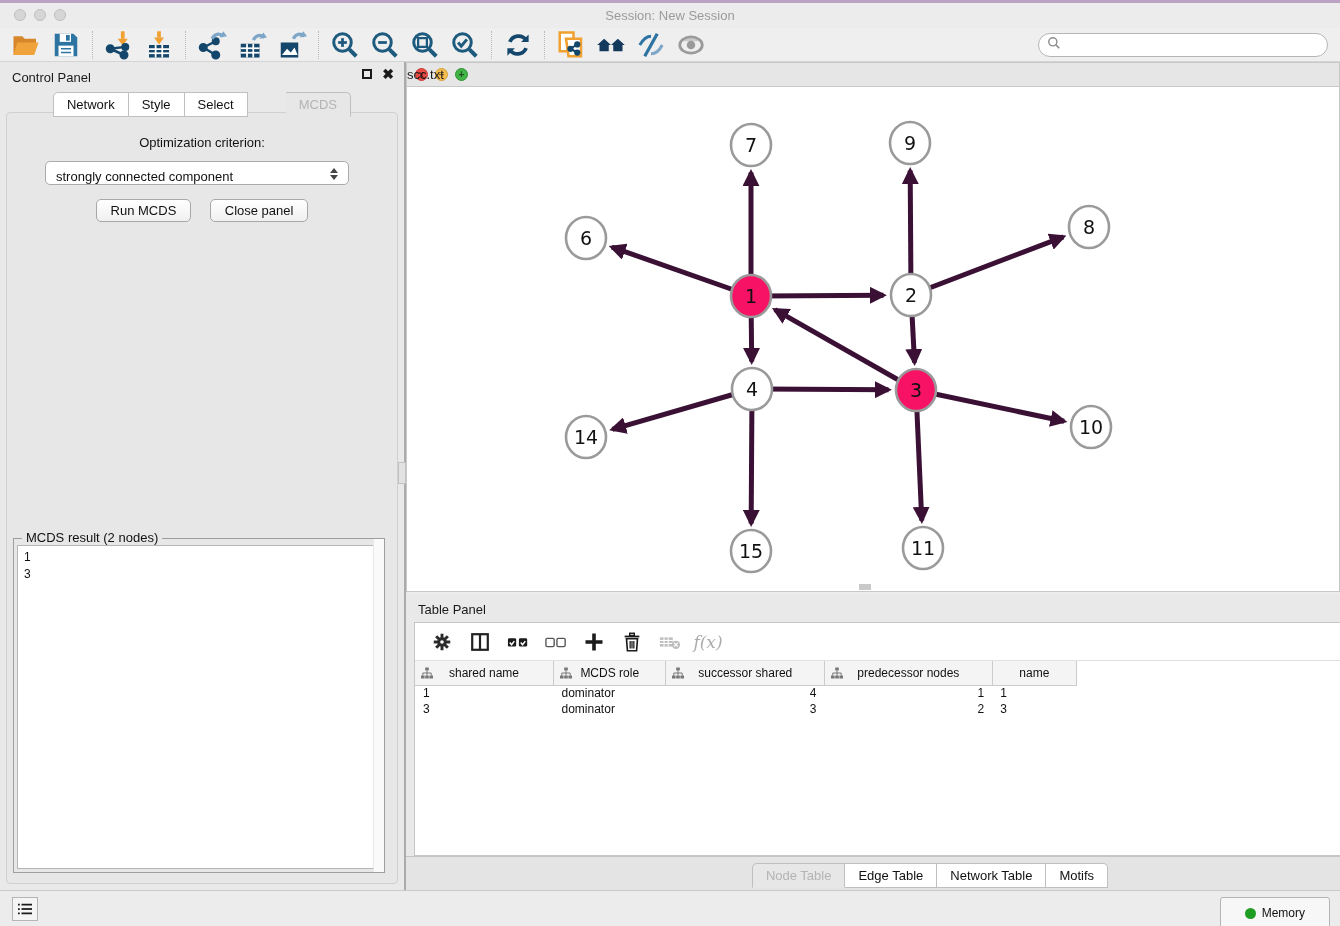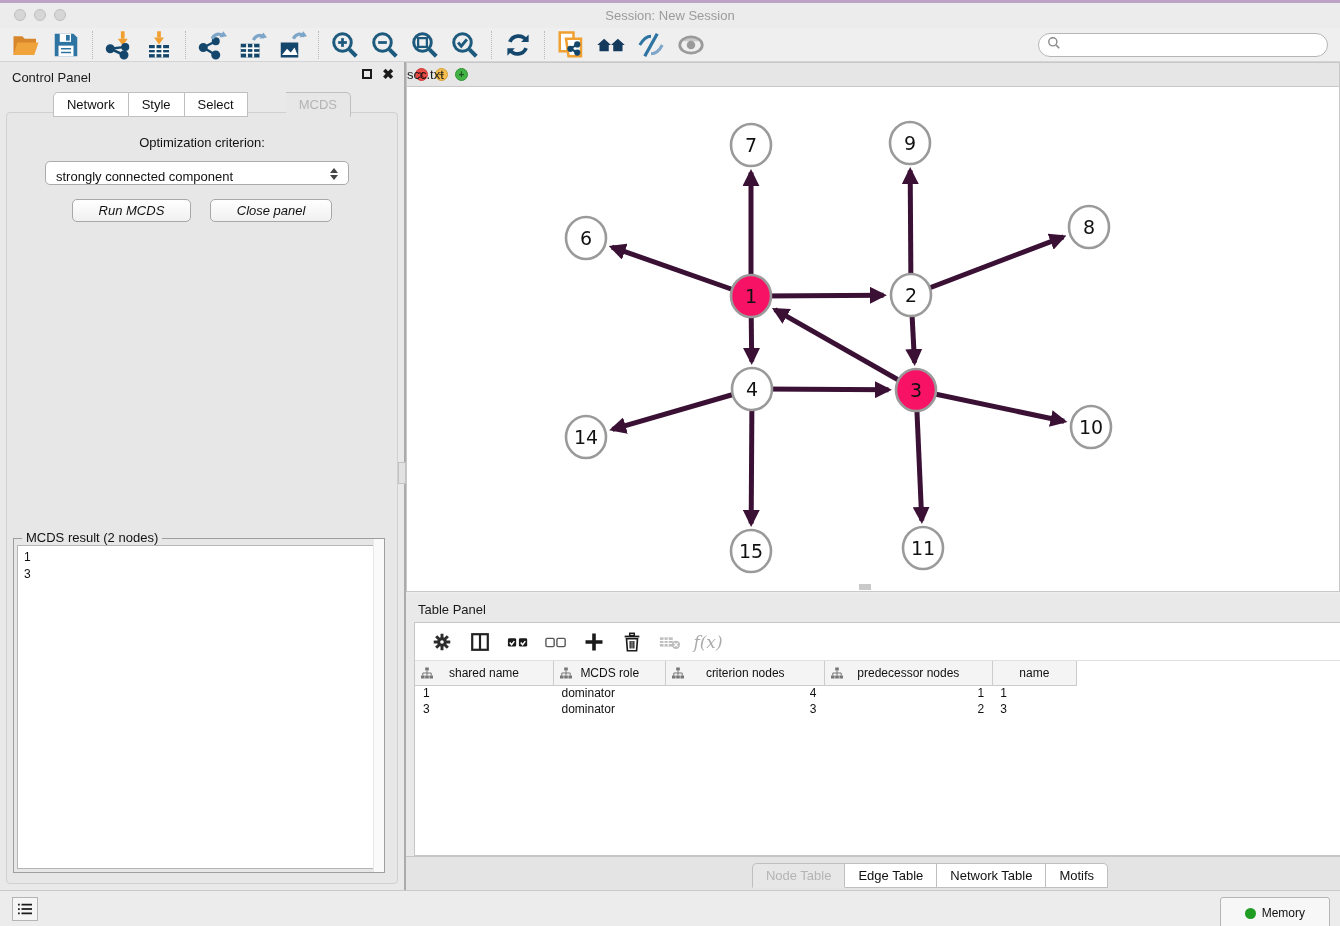--- a/index.html
+++ b/index.html
@@ -34,21 +34,21 @@
   .tab.last { border-radius:0 5px 0 0; }
   .tab.active { background:#E7E7E7; color:#B4B4B4; border-bottom-color:#E7E7E7;margin-left:38px; }
 
   .cp-body { position:absolute; left:6px; right:6px; top:50px; bottom:6px; background:#E7E7E7; border:1px solid #D0D0D0; border-radius:4px; }
   .opt-label { text-align:center; margin-top:22px; font-size:13px; color:#111; }
   .criterion { position:absolute; left:38px; right:48px; top:48px; height:24px; background:#fff; border:1px solid #ABABAB; border-radius:5px; font-size:13px; color:#111; display:flex; align-items:flex-end; padding-left:10px; }
   .stepper { position:absolute; right:8px; top:3px; width:12px; height:18px; display:flex; flex-direction:column; align-items:center; justify-content:center; gap:2px; }
   .tri-up { width:0; height:0; border-left:4px solid transparent; border-right:4px solid transparent; border-bottom:5px solid #444; }
   .tri-dn { width:0; height:0; border-left:4px solid transparent; border-right:4px solid transparent; border-top:5px solid #444; }
   .btn-row { position:absolute; left:0; right:0; top:86px; text-align:center; }
-  .push-btn { display:inline-block; font-size:13px; color:#111; background:linear-gradient(#FFFFFF,#F0F0F0); border:1px solid #A8A8A8; border-radius:5px; padding:3px 26px; margin:0 7px;font-style:italic; }
+  .push-btn { display:inline-block; font-size:13px; color:#111; background:linear-gradient(#FFFFFF,#F0F0F0); border:1px solid #A8A8A8; border-radius:5px; padding:3px 14px; margin:0 7px; }
 
   .result-group { position:absolute; left:6px; right:12px; top:425px; bottom:10px; border:1px solid #9E9E9E; }
   .result-legend { position:absolute; left:8px; top:-9px; background:#E7E7E7; padding:0 4px; font-size:13px; color:#111; }
   .result-area { position:absolute; left:3px; right:3px; top:6px; bottom:3px; background:#fff; border:1px solid #B5B5B5; font-size:12px; color:#111; padding:3px 6px; white-space:pre; line-height:17px; }
   .result-scroll { position:absolute; right:0; top:0; bottom:0; width:11px; background:#FAFAFA; border-left:1px solid #E8E8E8; }
 
   .v-splitter { position:absolute; left:404px; top:62px; width:2px; height:828px; background:#ABABAB; }
   .v-grip { position:absolute; left:398px; top:462px; width:8px; height:22px; background:#E2E2E2; border:1px solid #C2C2C2; }
 
   
@@ -488,21 +488,21 @@
                   <rect x="4.2" y="8.5" width="3.6" height="3"></rect>
                   <rect x="8.4" y="8.5" width="3.6" height="3"></rect>
                 </g>
                 <g stroke="#777" stroke-width="1">
                   <line x1="6" y1="3.5" x2="6" y2="6"></line>
                   <line x1="1.8" y1="6" x2="10.2" y2="6"></line>
                   <line x1="1.8" y1="6" x2="1.8" y2="8.5"></line>
                   <line x1="6" y1="6" x2="6" y2="8.5"></line>
                   <line x1="10.2" y1="6" x2="10.2" y2="8.5"></line>
                 </g>
-              </svg><span>criterion nodes</span></th>
+              </svg><span>successor shared</span></th>
             <th style="width: 167px;"><svg class="th-icon" width="12" height="12" viewBox="0 0 12 12">
                 <g fill="#777">
                   <rect x="4.2" y="0.5" width="3.6" height="3"></rect>
                   <rect x="0" y="8.5" width="3.6" height="3"></rect>
                   <rect x="4.2" y="8.5" width="3.6" height="3"></rect>
                   <rect x="8.4" y="8.5" width="3.6" height="3"></rect>
                 </g>
                 <g stroke="#777" stroke-width="1">
                   <line x1="6" y1="3.5" x2="6" y2="6"></line>
                   <line x1="1.8" y1="6" x2="10.2" y2="6"></line>

